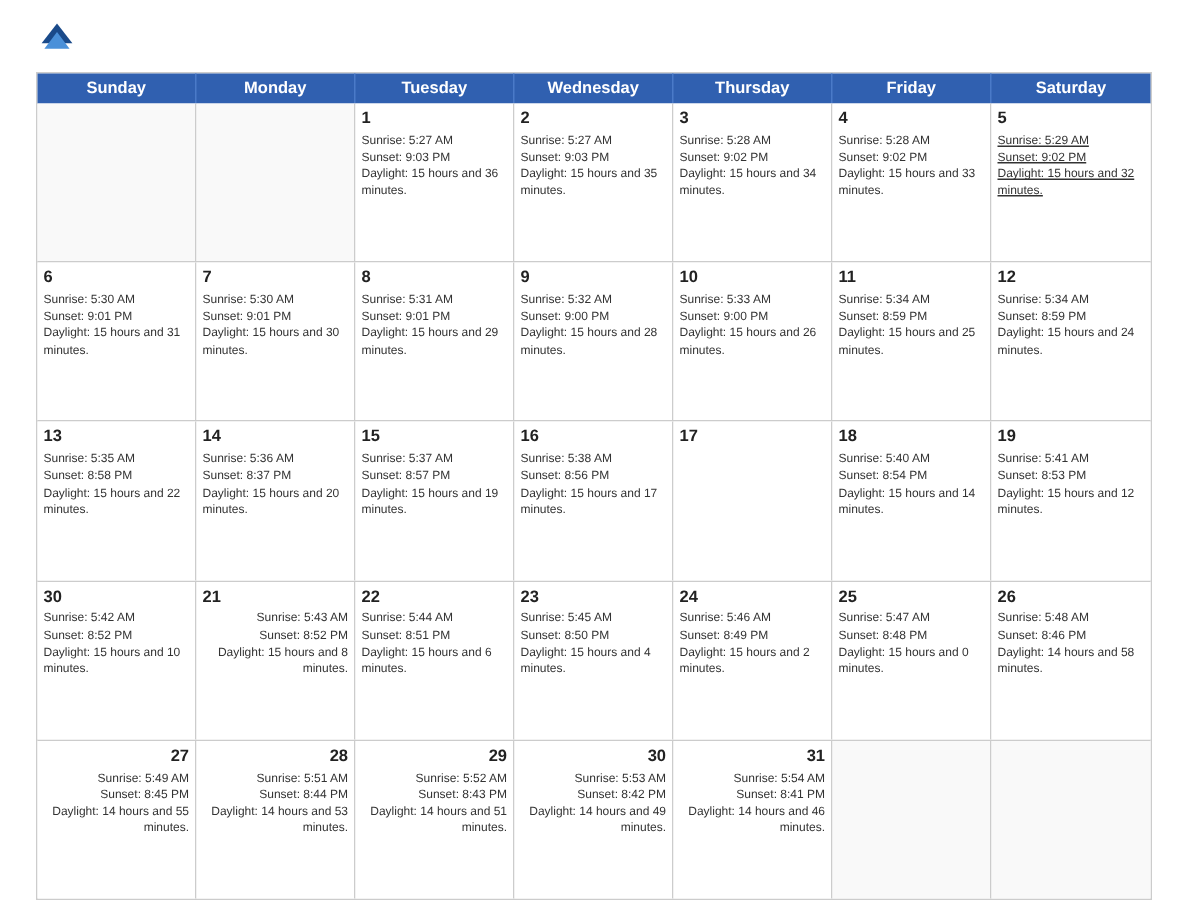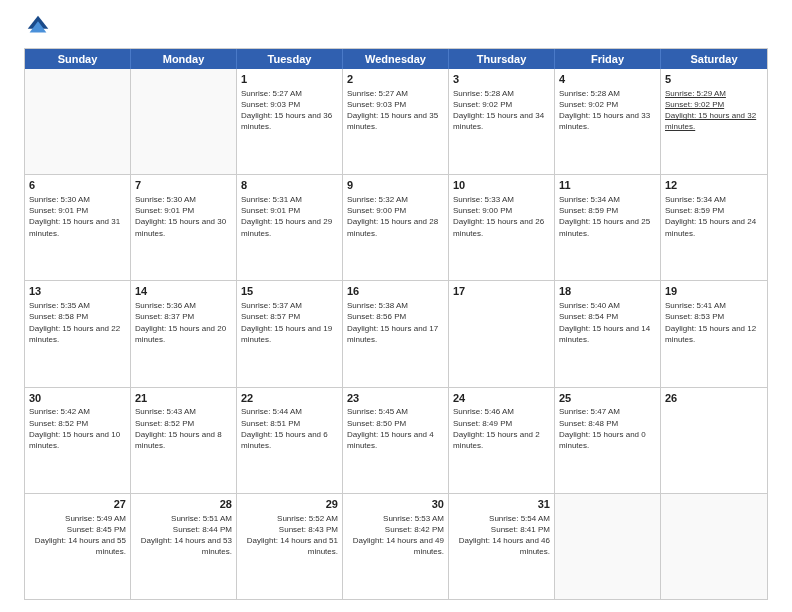--- a/index.html
+++ b/index.html
@@ -259,21 +259,21 @@
         </div>
         <div class="cal-week">
           <div class="cal-cell">
             <span class="day-num">30</span>
             <div class="cell-info" style="white-space: pre-line;">Sunrise: 5:42 AM
 Sunset: 8:52 PM
 Daylight: 15 hours and 10 minutes.</div>
           </div>
           <div class="cal-cell">
             <span class="day-num">21</span>
-            <div class="cell-info" style="white-space: pre-line;">Sunrise: 5:43 AM
+            <div class="cell-info" style="white-space: pre-line; text-align: right;">Sunrise: 5:43 AM
 Sunset: 8:52 PM
 Daylight: 15 hours and 8 minutes.</div>
           </div>
           <div class="cal-cell">
             <span class="day-num">22</span>
             <div class="cell-info" style="white-space: pre-line;">Sunrise: 5:44 AM
 Sunset: 8:51 PM
 Daylight: 15 hours and 6 minutes.</div>
           </div>
           <div class="cal-cell">
@@ -289,20 +289,23 @@
 Daylight: 15 hours and 2 minutes.</div>
           </div>
           <div class="cal-cell">
             <span class="day-num">25</span>
             <div class="cell-info" style="white-space: pre-line;">Sunrise: 5:47 AM
 Sunset: 8:48 PM
 Daylight: 15 hours and 0 minutes.</div>
           </div>
           <div class="cal-cell">
             <span class="day-num">26</span>
+            <div class="cell-info" style="white-space: pre-line;">Sunrise: 5:48 AM
+Sunset: 8:46 PM
+Daylight: 14 hours and 58 minutes.</div>
           </div>
         </div>
         <div class="cal-week">
           <div class="cal-cell">
             <span class="day-num">27</span>
             <div class="cell-info" style="white-space: pre-line;">Sunrise: 5:49 AM
 Sunset: 8:45 PM
 Daylight: 14 hours and 55 minutes.</div>
           </div>
           <div class="cal-cell">

